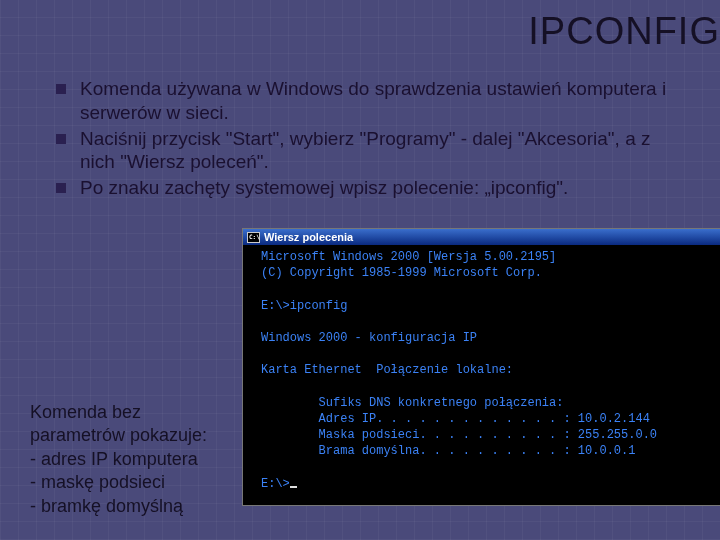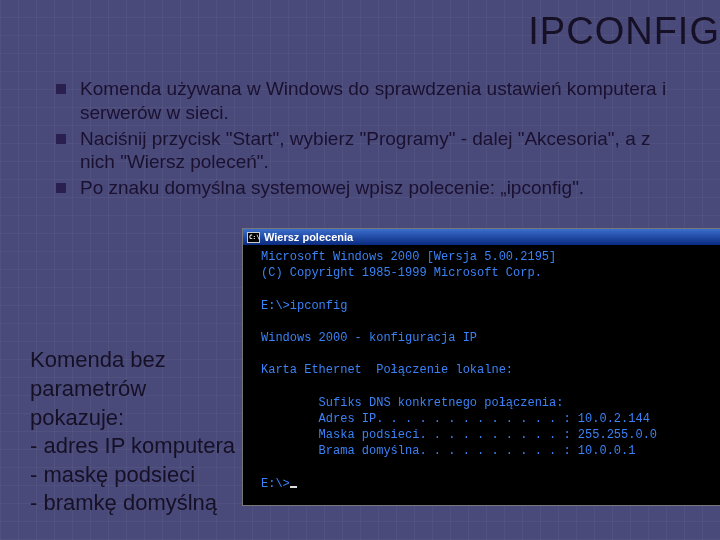--- a/index.html
+++ b/index.html
@@ -42,21 +42,21 @@
   .bullet .txt { flex: 1; }
   .lower {
     position: absolute;
     left: 30px;
     bottom: 18px;
     width: 660px;
     display: flex;
     align-items: flex-end;
   }
   .caption {
-    font-size: 22px;
+    font-size: 18px;
     line-height: 1.3;
     color: #151025;
     width: 210px;
     padding-bottom: 4px;
     margin-top: 20px;
   }
   .cmdwin {
     position: absolute;
     left: 242px;
     top: 228px;
@@ -115,21 +115,21 @@
   <div class="bullet">
     <div class="sq"></div>
     <div class="txt">Komenda używana w Windows do sprawdzenia ustawień komputera i serwerów w sieci.</div>
   </div>
   <div class="bullet">
     <div class="sq"></div>
     <div class="txt">Naciśnij przycisk "Start", wybierz "Programy" - dalej "Akcesoria", a z nich "Wiersz poleceń".</div>
   </div>
   <div class="bullet">
     <div class="sq"></div>
-    <div class="txt">Po znaku domyślna systemowej wpisz polecenie: „ipconfig".</div>
+    <div class="txt">Po znaku zachęty systemowej wpisz polecenie: „ipconfig".</div>
   </div>
 </div>
 
 <div class="cmdwin">
   <div class="cmd-title">
     <span class="ico"></span>
     <span>Wiersz polecenia</span>
   </div>
   <div class="cmd-body" id="cmdbody">Microsoft Windows 2000 [Wersja 5.00.2195]
 (C) Copyright 1985-1999 Microsoft Corp.

